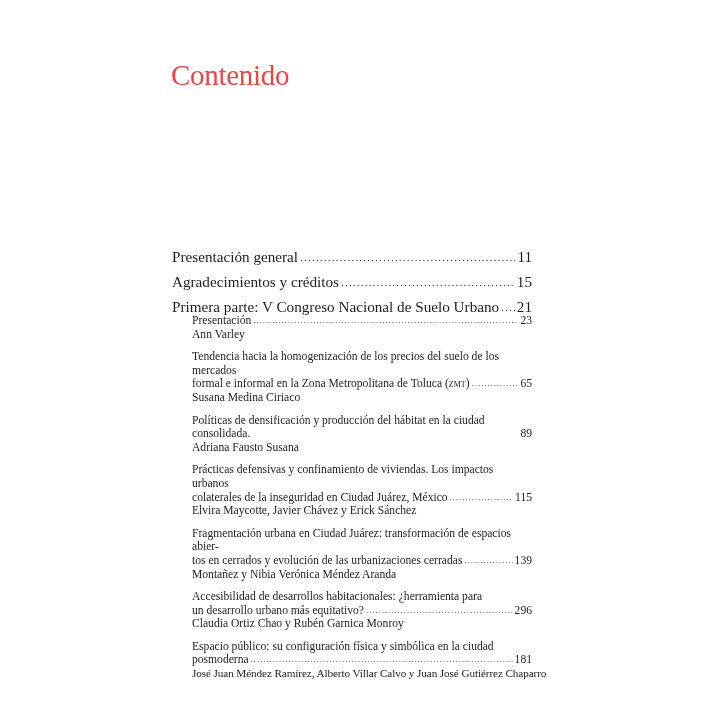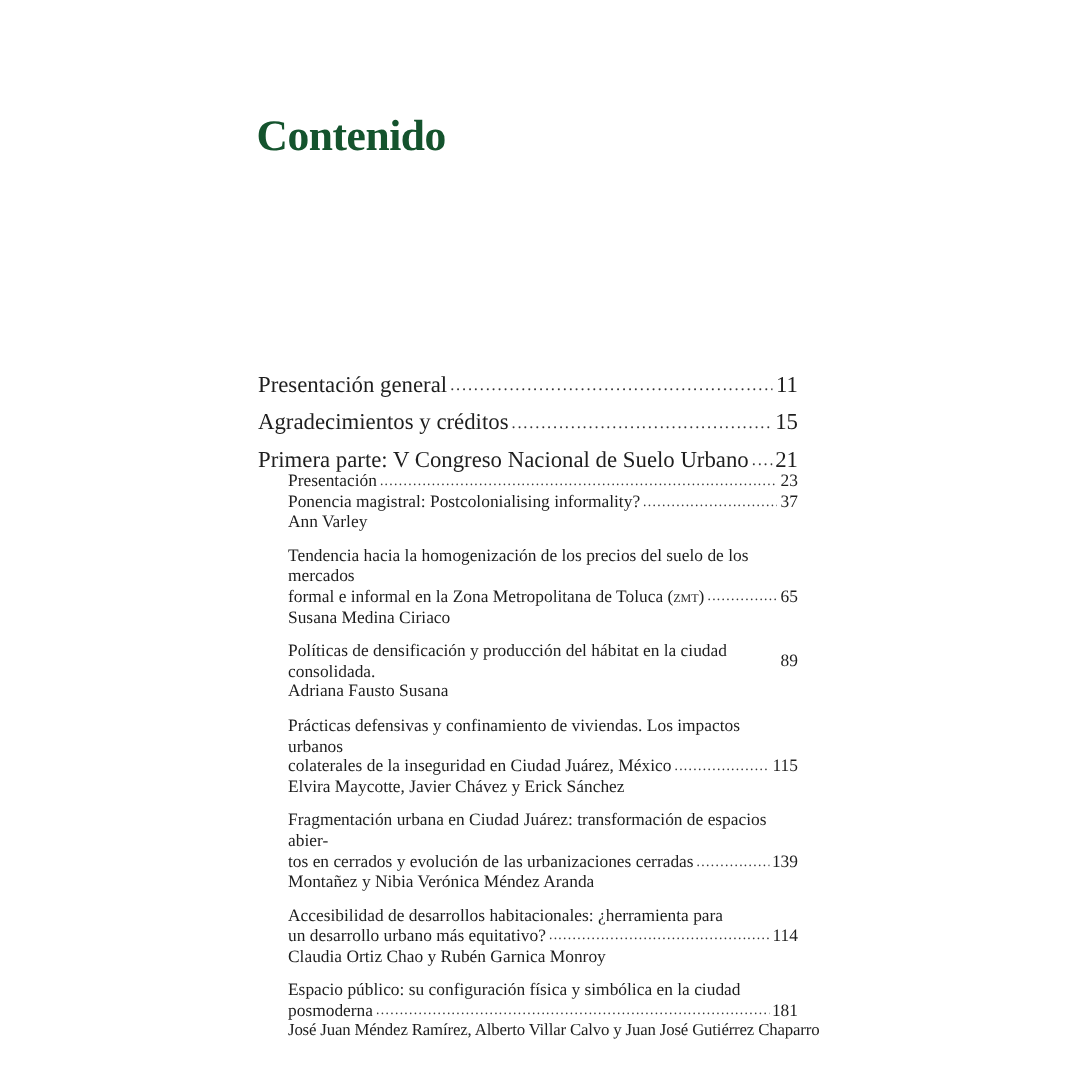--- a/index.html
+++ b/index.html
@@ -2,37 +2,37 @@
 <html><head>
 <meta charset="utf-8">
 <style>
   html, body { margin: 0; padding: 0; }
   body {
     width: 720px; height: 720px; background: #ffffff; position: relative; overflow: hidden;
     font-family: "Liberation Serif", "DejaVu Serif", serif; color: #1e1e1e;
   }
   .page { position: absolute; left: 0; top: 0; width: 720px; height: 720px; }
   .title {
-    position: absolute; left: 171px; top: 56px;
-    font-size: 29px; font-weight: bold; letter-spacing: -0.3px; color: #14532d;
+    position: absolute; left: 171px; top: 40px;
+    font-size: 29px; font-weight: normal; letter-spacing: -0.3px; color: #ef4444;
   }
   .toc { position: absolute; left: 172px; top: 241px; width: 360px; }
   .top-entry {
     display: flex; align-items: flex-end; font-size: 15.2px; height: 25px; line-height: 18px;
   }
   .leader {
     flex: 1; overflow: hidden; white-space: nowrap; margin: 0 2px 0 2px;
     font-size: 11px; letter-spacing: 1.2px; color: #333;
   }
   .leader::before { content: "................................................................................................................................................................................................................"; }
   .pg { white-space: nowrap; }
   .sub { margin-left: 20px; margin-top: -2px; }
   .sub-entry { font-size: 11.6px; line-height: 13.6px; margin-bottom: 9px; }
   .sub-entry.tight { margin-bottom: 0; }
-  .sub-line { display: flex; align-items: center; }
+  .sub-line { display: flex; align-items: flex-end; }
   .sub-line .leader { font-size: 9px; letter-spacing: 0.9px; }
   .author { }
   .sc { font-variant: small-caps; text-transform: lowercase; }
 </style>
 </head>
 <body>
 
 <div class="page">
   <h1 class="title">Contenido</h1>
 
@@ -60,25 +60,20 @@
 
       <div class="sub-entry tight">
         <div class="sub-line">
           <span>Presentación</span>
           <span class="leader"></span>
           <span class="pg">23</span>
         </div>
       </div>
 
       <div class="sub-entry">
-        <div class="sub-line">
-          <span>Ponencia magistral: Postcolonialising informality?</span>
-          <span class="leader"></span>
-          <span class="pg">37</span>
-        </div>
         <div class="author">Ann Varley</div>
       </div>
 
       <div class="sub-entry">
         <div>Tendencia hacia la homogenización de los precios del suelo de los mercados</div>
         <div class="sub-line">
           <span>formal e informal en la Zona Metropolitana de Toluca (<span class="sc">ZMT</span>)</span>
           <span class="leader"></span>
           <span class="pg">65</span>
         </div>
@@ -112,21 +107,21 @@
           <span class="pg">139</span>
         </div>
         <div class="author">Montañez y Nibia Verónica Méndez Aranda</div>
       </div>
 
       <div class="sub-entry">
         <div>Accesibilidad de desarrollos habitacionales: ¿herramienta para</div>
         <div class="sub-line">
           <span>un desarrollo urbano más equitativo?</span>
           <span class="leader"></span>
-          <span class="pg">114</span>
+          <span class="pg">296</span>
         </div>
         <div class="author">Claudia Ortiz Chao y Rubén Garnica Monroy</div>
       </div>
 
       <div class="sub-entry">
         <div>Espacio público: su configuración física y simbólica en la ciudad</div>
         <div class="sub-line">
           <span>posmoderna</span>
           <span class="leader"></span>
           <span class="pg">181</span>

